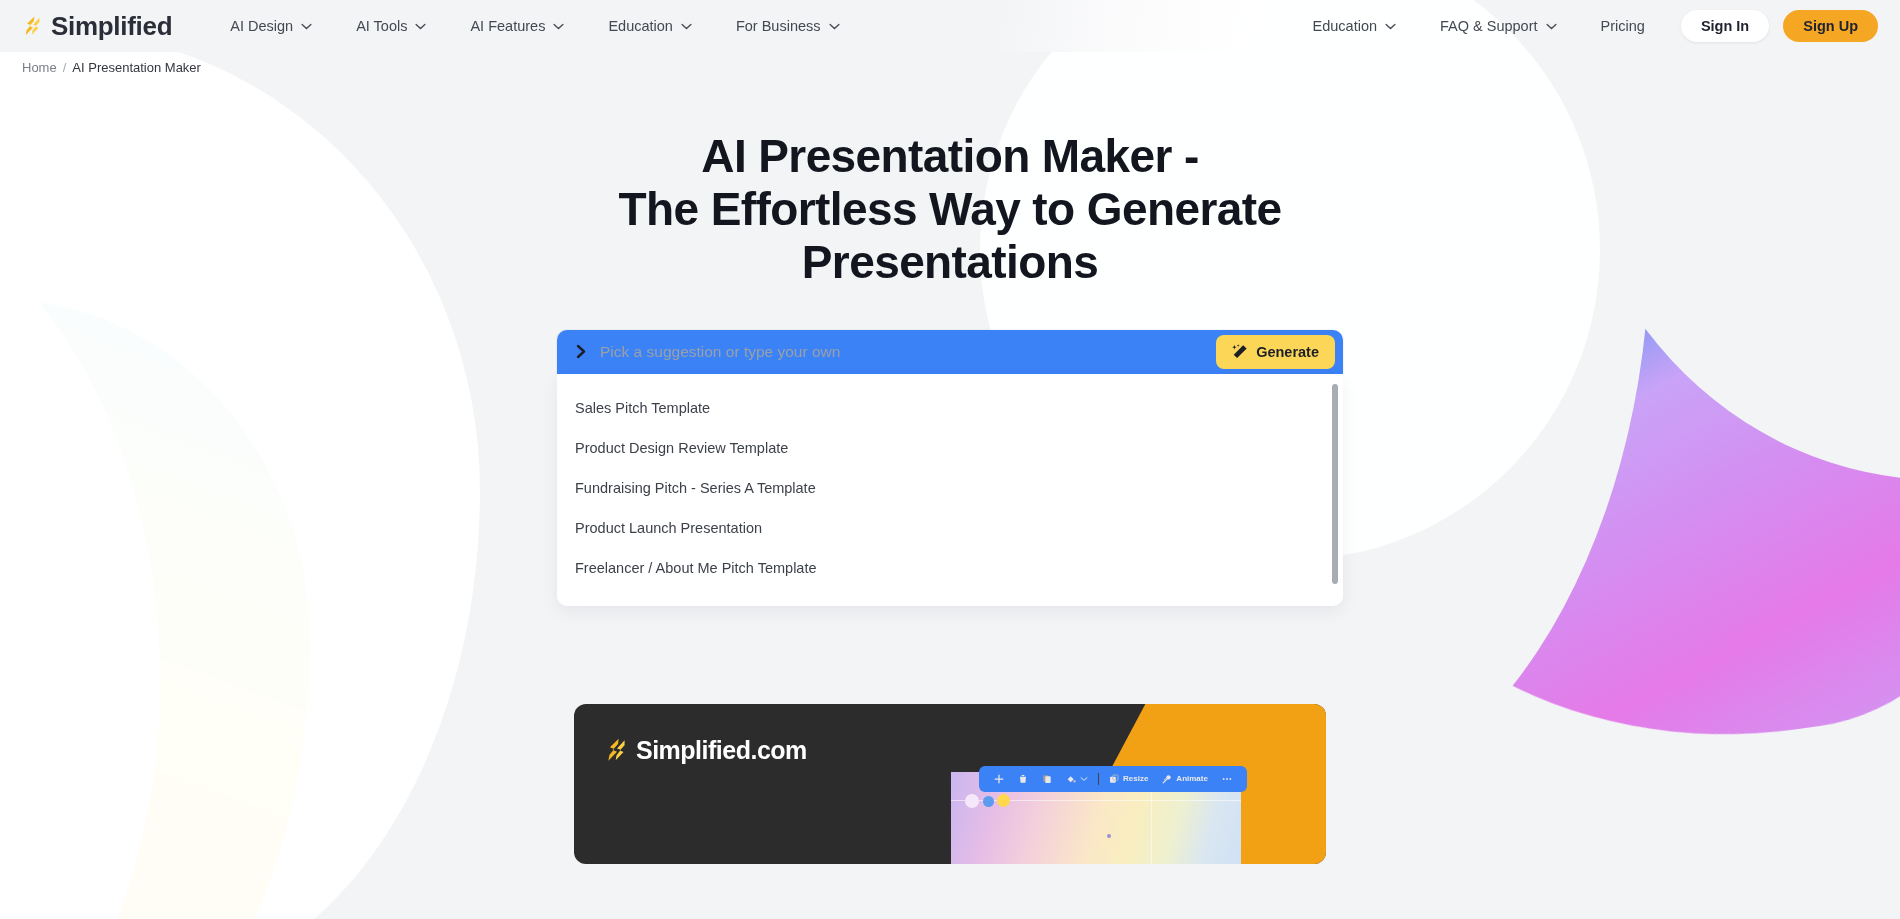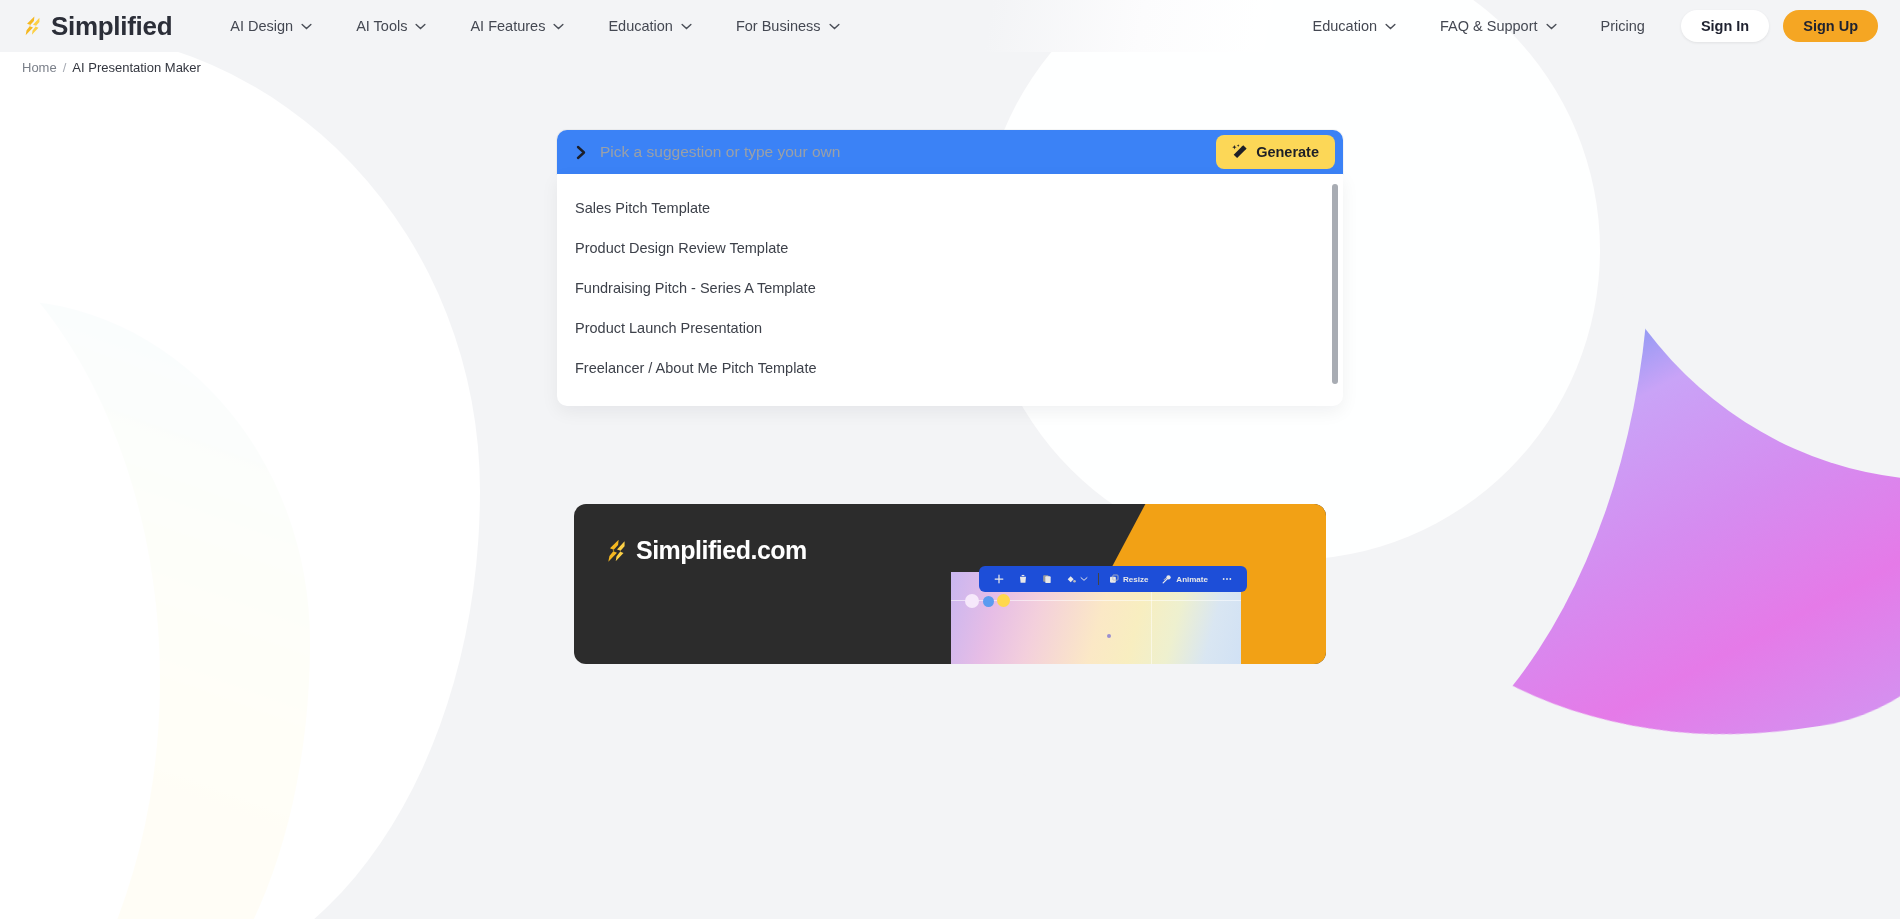--- a/index.html
+++ b/index.html
@@ -256,21 +256,21 @@
     background: rgba(255,255,255,.55);
   }
   .vc-slide .vline {
     position: absolute; top: 0; bottom: 0; width: 1px;
     background: rgba(255,255,255,.5);
   }
   .vc-toolbar {
     position: absolute;
     left: 405px; top: 62px;
     height: 26px;
-    background: #1d4ed8;
+    background: #3b82f6;
     border-radius: 6px;
     display: flex; align-items: center; gap: 0;
     padding: 0 8px;
     z-index: 4;
   }
   .tb-btn {
     display: flex; align-items: center; gap: 4px;
     padding: 0 7px; height: 22px;
     color: #e8e8e8; font-size: 8px; font-weight: bold;
     cursor: pointer;
@@ -357,20 +357,25 @@
     </div>
   </div>
 
   <div class="breadcrumb">
     <a>Home</a>
     <span class="sep">/</span>
     <span class="cur">AI Presentation Maker</span>
   </div>
 
   <div class="hero">
+    <h1>
+      <span>AI Presentation Maker -</span><br>
+      <span>The Effortless Way to Generate</span><br>
+      <span>Presentations</span>
+    </h1>
   </div>
 
   <div class="search-wrap">
     <div class="search-bar">
       <svg class="chev-right" viewBox="0 0 13 15">
         <path d="M3 2 L9 7.5 L3 13" fill="none" stroke="#1c1f2b" stroke-width="2.4" stroke-linecap="round" stroke-linejoin="round"></path>
       </svg>
       <input class="search-input" type="text" placeholder="Pick a suggestion or type your own" style="">
       <button class="btn-generate">
         <svg class="wand" viewBox="0 0 16 16">

